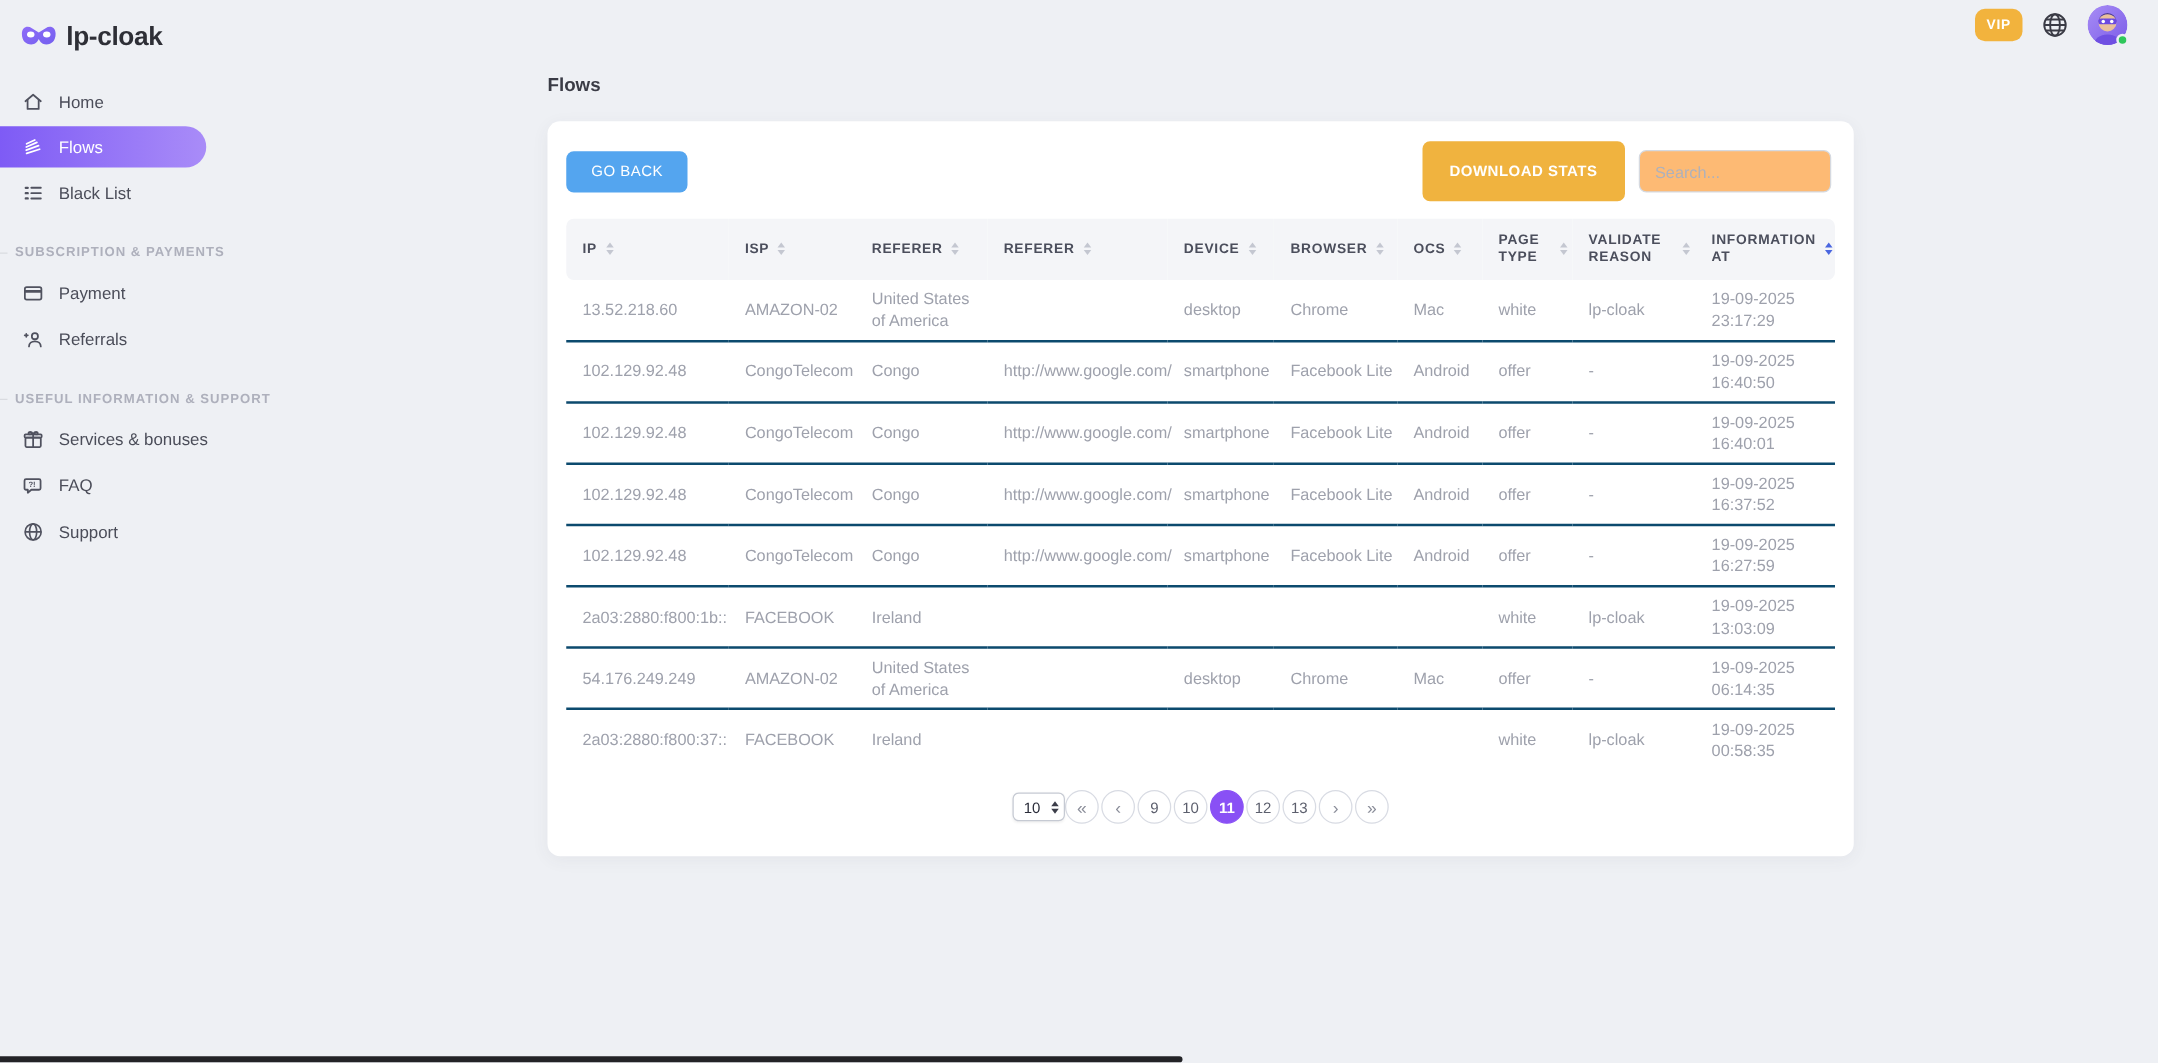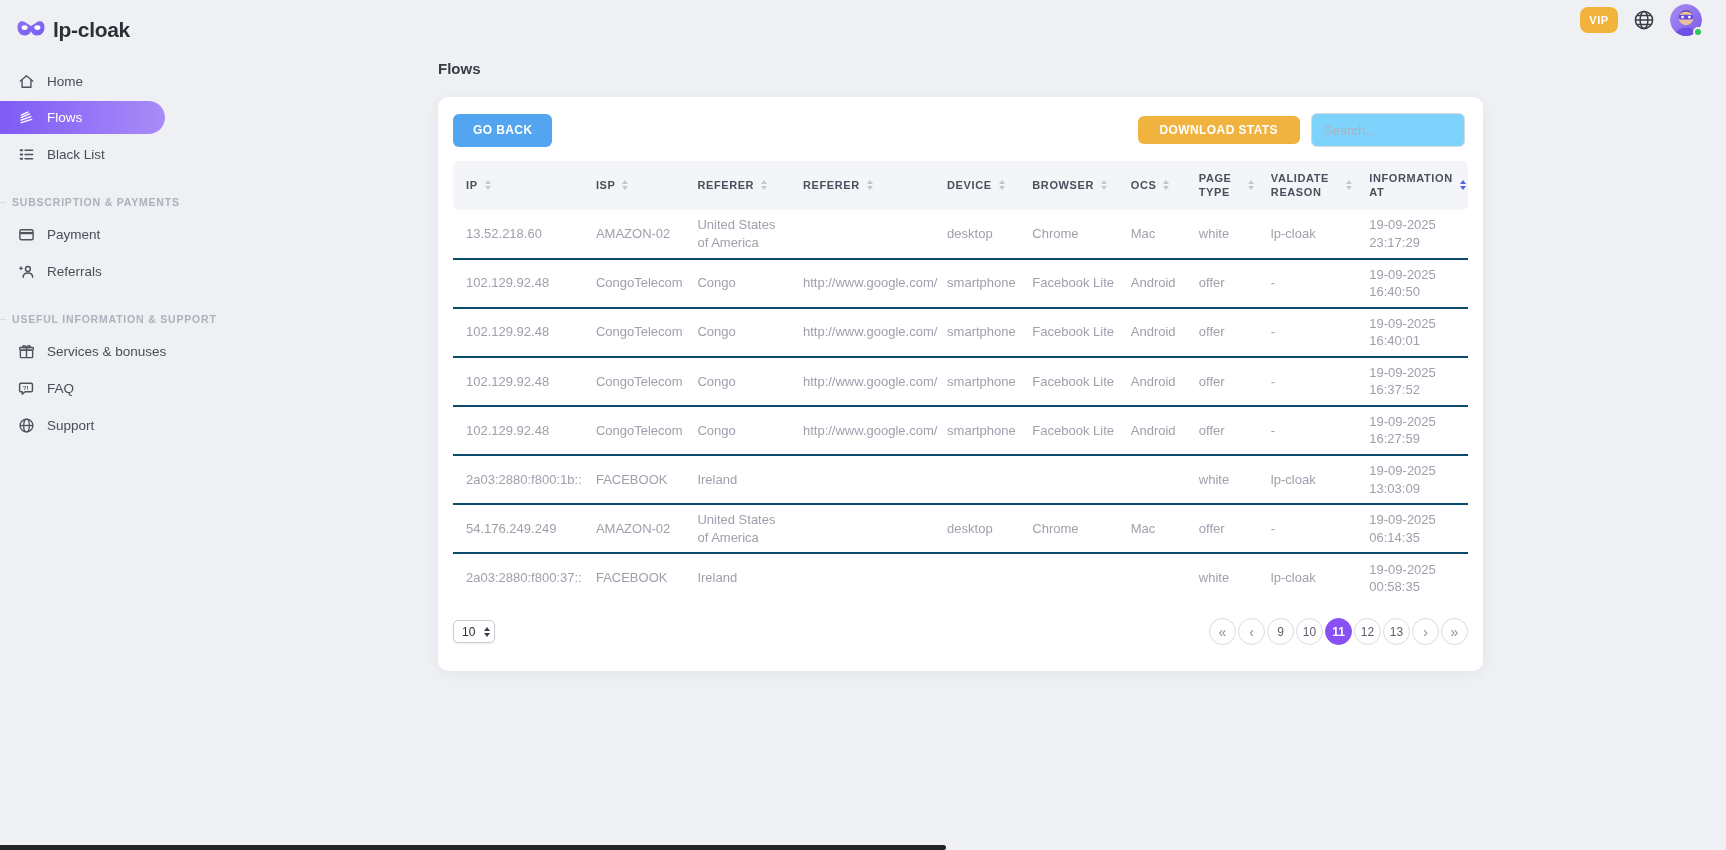--- a/index.html
+++ b/index.html
@@ -31,26 +31,26 @@
   .status-dot { position:absolute; right:-1px; bottom:-1px; width:10px; height:10px; border-radius:50%;
                 background:#2fc75b; border:2px solid #eef0f4; }
 
   
   .main { position:absolute; left:438px; top:60px; width:1045px; }
   .page-title { font-size:15px; font-weight:600; color:#3a3b45; }
   .card { margin-top:20px; background:#ffffff; border-radius:10px; box-shadow:0 3px 14px rgba(60,60,90,.06);
           padding-bottom:6px; }
   .card-toolbar { display:flex; justify-content:space-between; align-items:center; padding:16px 18px 14px 15px; }
   .btn-blue { background:#54a5ef; color:#fff; border:none; border-radius:6px; height:33px; padding:0 20px;
-              font-size:12px; font-weight:bold; letter-spacing:.4px; cursor:pointer; font-family:inherit; }
+              font-size:12px; font-weight:normal; letter-spacing:.4px; cursor:pointer; font-family:inherit; }
   .toolbar-right { display:flex; align-items:center; gap:11px; }
-  .btn-amber { background:#f0b33f; color:#fff; border:none; border-radius:6px; height:28px; padding:0 22px;
+  .btn-amber { background:#f0b33f; color:#fff; border:none; border-radius:6px; height:48px; padding:0 22px;
                font-size:12px; font-weight:bold; letter-spacing:.4px; cursor:pointer; font-family:inherit; }
   .search-input { width:154px; height:34px; border:1px solid #d5d9e0; border-radius:6px; padding:0 12px;
-                  font-size:13px; color:#3f4254; outline:none; font-family:inherit; background:#7dd3fc; }
+                  font-size:13px; color:#3f4254; outline:none; font-family:inherit; background:#fdba74; }
   .search-input::placeholder { color:#aeb1bb; }
 
   
   table { width:1015px; margin:0 15px; border-collapse:collapse; table-layout:fixed; }
   col.c1{width:12.8%} col.c2{width:10.0%} col.c3{width:10.4%} col.c4{width:14.2%} col.c5{width:8.4%}
   col.c6{width:9.7%}  col.c7{width:6.7%}  col.c8{width:7.1%}  col.c9{width:9.7%}  col.c10{width:11.0%}
   thead th { background:#f4f5f8; text-align:left; padding:10px 4px 10px 13px; vertical-align:middle;
              font-size:11px; font-weight:bold; letter-spacing:.6px; color:#4b4e5c; cursor:pointer; }
   thead th:first-child { border-radius:6px 0 0 6px; }
   thead th:last-child  { border-radius:0 6px 6px 0; }
@@ -61,21 +61,21 @@
   .sort .dn { border-top:4px solid #c4c7d1; }
   .sort.active .up { border-bottom-color:#4a66e0; }
   .sort.active .dn { border-top-color:#4a66e0; }
   tbody tr { height:49px; }
   tbody tr:not(:last-child) { border-bottom:2px solid #0c4a6e; }
   tbody td { padding:6px 4px 6px 13px; font-size:13px; color:#9ea1ac; vertical-align:middle;
              line-height:1.35; white-space:nowrap; }
   tbody td:nth-child(3), tbody td:nth-child(10) { white-space:normal; }
 
   
-  .card-footer { display:flex; justify-content:space-between; align-items:center; padding:16px 15px 20px 15px; }
+  .card-footer { display:flex; justify-content:center; align-items:center; padding:16px 15px 20px 15px; }
   .select-wrap { position:relative; display:inline-flex; align-items:center; }
   .select-wrap select { appearance:none; -webkit-appearance:none; width:42px; height:23px; border:1px solid #c6cad3;
                         border-radius:5px; background:#fff; font-size:12px; color:#2b2d3a; padding:0 14px 0 8px;
                         font-family:inherit; outline:none; box-shadow:0 1px 2px rgba(0,0,0,.06); }
   .spinner { position:absolute; right:5px; display:flex; flex-direction:column; gap:2px; pointer-events:none; }
   .spinner i { width:0; height:0; border-left:3px solid transparent; border-right:3px solid transparent; }
   .spinner .s-up { border-bottom:4px solid #3b3d49; }
   .spinner .s-dn { border-top:4px solid #3b3d49; }
   .pagination { display:flex; align-items:center; gap:2px; }
   .page-btn { width:27px; height:27px; border-radius:50%; border:1px solid #d8dbe3; background:#fff;

